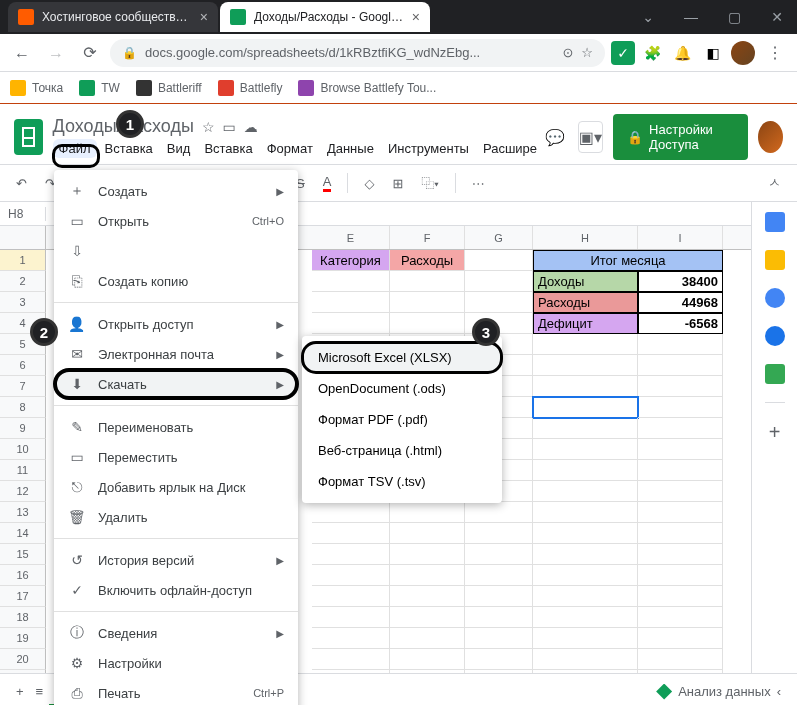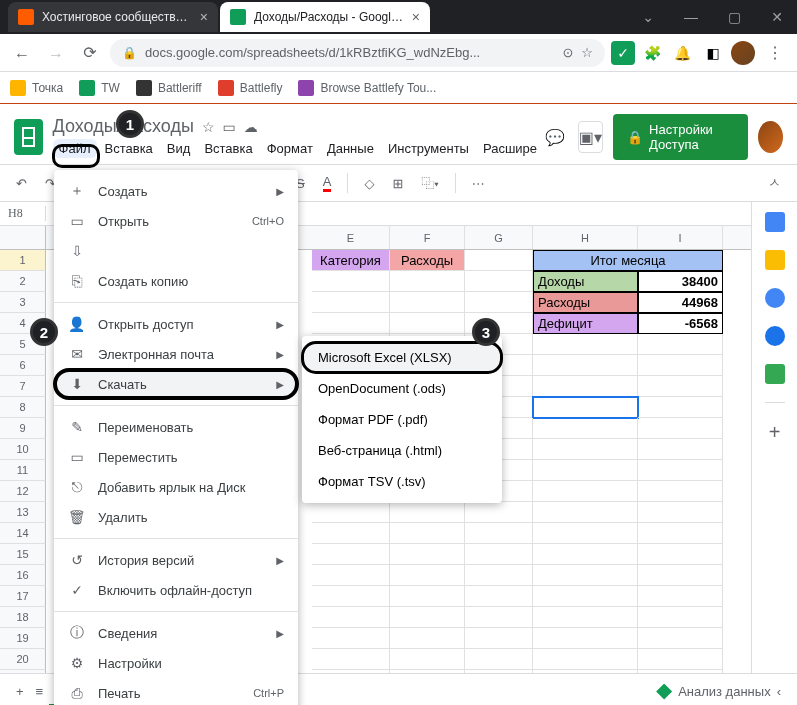--- a/index.html
+++ b/index.html
@@ -37,21 +37,21 @@
 .user-avatar { width:32px; height:32px; border-radius:50%; background:linear-gradient(135deg,#8b4513,#d2691e); }
 .iconbtn { width:32px; height:32px; display:flex; align-items:center; justify-content:center; color:#5f6368; cursor:pointer; border-radius:4px; }
 .iconbtn.boxed { border:1px solid #dadce0; }
 .toolbar { height:38px; border-top:1px solid #dadce0; border-bottom:1px solid #dadce0; display:flex; align-items:center; padding:0 10px; gap:6px; font-size:13px; color:#5f6368; }
 .tb-sep { width:1px; height:20px; background:#dadce0; margin:0 4px; }
 .tb-btn { padding:4px 6px; cursor:pointer; display:flex; align-items:center; gap:2px; }
 .font-sel { padding:2px 6px; min-width:70px; }
 .body-row { display:flex; height:calc(100% - 234px); }
 .sheet-area { flex:1; position:relative; overflow:hidden; }
 .name-box { height:24px; border-bottom:1px solid #dadce0; display:flex; align-items:center; }
-.name-box-cell { width:46px; padding:0 8px; font-size:12px; color:#5f6368; border-right:1px solid #dadce0;font-family:Liberation Serif, serif; }
+.name-box-cell { width:46px; padding:0 8px; font-size:12px; color:#5f6368; border-right:1px solid #dadce0; }
 .col-headers { display:flex; height:24px; border-bottom:1px solid #c0c0c0; background:#f8f9fa; font-size:11px; color:#5f6368; }
 .rowhead-spacer { width:46px; border-right:1px solid #c0c0c0; background:#f8f9fa; }
 .colh { border-right:1px solid #e0e0e0; display:flex; align-items:center; justify-content:center; }
 .grid-rows { position:relative; }
 .grow { display:flex; height:21px; }
 .rhead { width:46px; border-right:1px solid #c0c0c0; border-bottom:1px solid #e0e0e0; background:#f8f9fa; display:flex; align-items:center; justify-content:center; font-size:11px; color:#5f6368; }
 .rhead.frozen { background:#fcf3cf; }
 .cell { border-right:1px solid #e0e0e0; border-bottom:1px solid #e0e0e0; font-size:13px; padding:0 4px; display:flex; align-items:center; overflow:hidden; }
 .w-e { width:78px; } .w-f { width:75px; } .w-g { width:68px; } .w-h { width:105px; } .w-i { width:85px; }
 .cell.cat { background:#d5a6f0; text-align:center; justify-content:center; }

